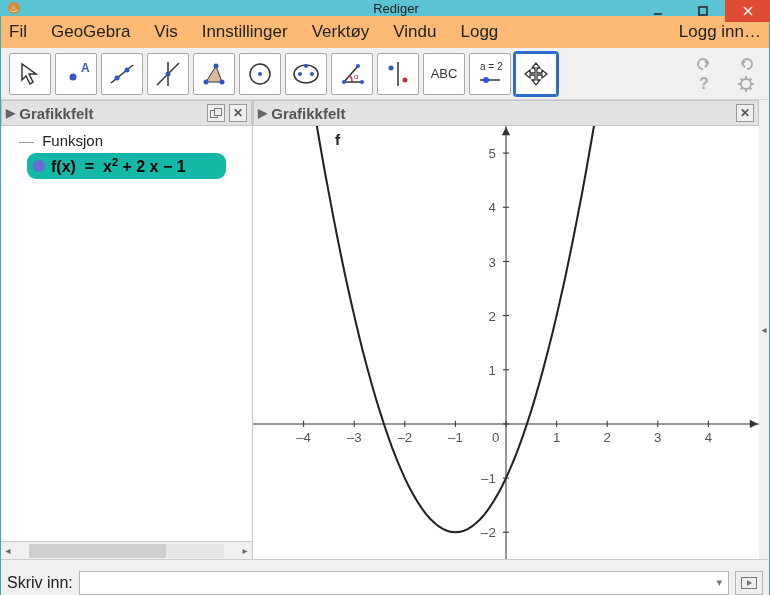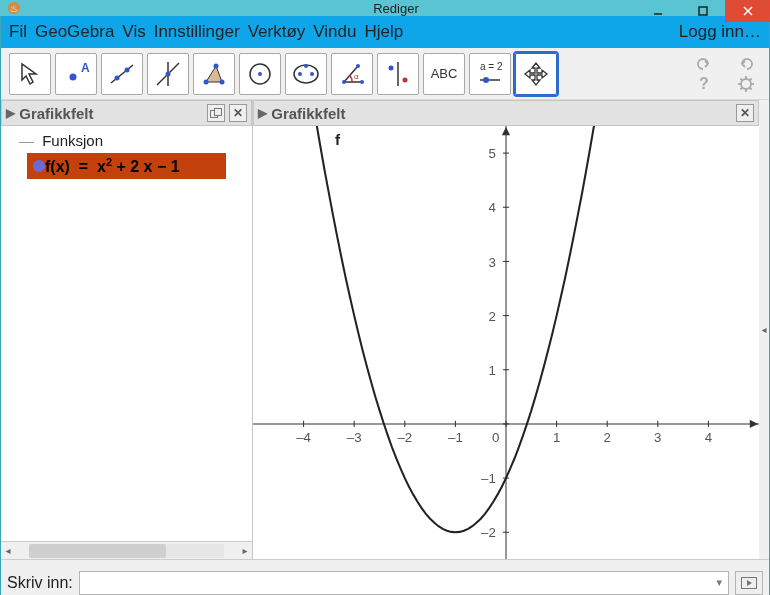--- a/index.html
+++ b/index.html
@@ -8,21 +8,21 @@
   .window { width:770px; height:595px; display:flex; flex-direction:column; }
   .titlebar { height:30px; background:#5bc4d2; display:flex; align-items:center; position:relative; }
   .titlebar .icon { width:16px; height:16px; margin-left:6px; }
   .titlebar .title { flex:1; text-align:center; font-size:13px; color:#222; }
   .winbtns { display:flex; height:22px; position:absolute; right:0; top:0;}
   .winbtn { width:45px; height:22px; display:flex; align-items:center; justify-content:center; font-size:13px; color:#222; }
   .winbtn.close { background:#e04b36; color:#fff; width:45px; height:22px; }
 
   .content { flex:1; background:#f0f0f0; border:1px solid #3aa7b6; border-top:none; display:flex; flex-direction:column; }
 
-  .menubar { height:32px; display:flex; align-items:center; padding:0 8px; font-size:17px; color:#222; gap:8px; background:#0ea5e9; }
+  .menubar { height:32px; display:flex; align-items:center; padding:0 8px; font-size:17px; color:#222; gap:24px; background:#fdba74; }
   .menubar .menuitem { cursor:default; }
   .menubar .spacer { flex:1; }
   .menubar .login { font-size:17px; }
 
   .toolbar { height:52px; background:#f0f0f0; display:flex; align-items:center; padding:0 8px; gap:4px; border-bottom:1px solid #d8d8d8; }
   .toolbtn { width:42px; height:42px; border:1px solid #a8a8a8; border-radius:2px; background:#fff; display:flex; align-items:center; justify-content:center; position:relative; }
   .toolbtn.selected { outline:2px solid #2c6ccc; outline-offset:0; border-color:#2c6ccc; }
   .toolbtn svg { width:32px; height:32px; }
   .toolbar .right { margin-left:auto; display:flex; flex-direction:column; gap:2px; align-items:flex-end; }
   .toolbar .right .row { display:flex; gap:12px; }
@@ -30,21 +30,21 @@
 
   .main { flex:1; display:flex; overflow:hidden; }
   .algebra { width:252px; display:flex; flex-direction:column; border-right:1px solid #c8c8c8; }
   .panelheader { height:26px; background:#e2e2e2; border:1px solid #c6c6c6; display:flex; align-items:center; font-size:15px; font-weight:bold; color:#555; padding:0 4px; gap:4px; }
   .panelheader .arrow { font-size:12px; color:#666; }
   .panelheader .title { flex:1; }
   .panelheader .winicon { width:18px; height:18px; border:1px solid #999; display:flex; align-items:center; justify-content:center; font-size:12px; color:#555; background:#efefef; }
 
   .algebra-body { flex:1; background:#fff; padding:4px 12px; font-size:15px; overflow:auto;}
   .tree-node { padding:2px 6px; color:#222; }
-  .tree-func { display:flex; align-items:center; padding:3px 6px; background:#c2410c; border-radius:0; margin:2px 14px; font-size:16px; font-family:"Times New Roman",serif; font-weight:bold;}
+  .tree-func { display:flex; align-items:center; gap:6px; padding:3px 6px; background:#14b8a6; border-radius:9px; margin:2px 14px; font-size:16px; font-family:"Times New Roman",serif; font-weight:bold;}
   .bullet { width:12px; height:12px; border-radius:50%; background:#6b6bd6; }
   .tree-func sup { font-size:11px; }
 
   .algebra-scroll { height:18px; border-top:1px solid #ccc; background:#f0f0f0; display:flex; align-items:center; }
   .algebra-scroll .track { flex:1; height:14px; background:#e6e6e6; position:relative; margin:0 14px; }
   .algebra-scroll .knob { position:absolute; left:0; top:0; bottom:0; width:70%; background:#cfcfcf; border-radius:2px;}
   .algebra-scroll .arr { width:14px; text-align:center; font-size:10px; color:#666; }
 
   .graphpanel { flex:1; display:flex; flex-direction:column; }
   .graphbody { flex:1; background:#fff; position:relative; overflow:hidden; }
@@ -93,21 +93,21 @@
   </div>
 
   <div class="content">
     <div class="menubar">
       <span class="menuitem">Fil</span>
       <span class="menuitem">GeoGebra</span>
       <span class="menuitem">Vis</span>
       <span class="menuitem">Innstillinger</span>
       <span class="menuitem">Verktøy</span>
       <span class="menuitem">Vindu</span>
-      <span class="menuitem">Hjelp</span>
+      <span class="menuitem">Logg</span>
       <span class="spacer"></span>
       <span class="login">Logg inn…</span>
     </div>
 
     <div class="toolbar">
       <div class="toolbtn">
           <svg viewBox="0 0 32 32">
             <path d="M8 6 L8 22 L12 18 L16 26 L19 24 L15 16 L22 16 Z" fill="none" stroke="#333" stroke-width="1.5"></path>
           </svg>
         </div>

